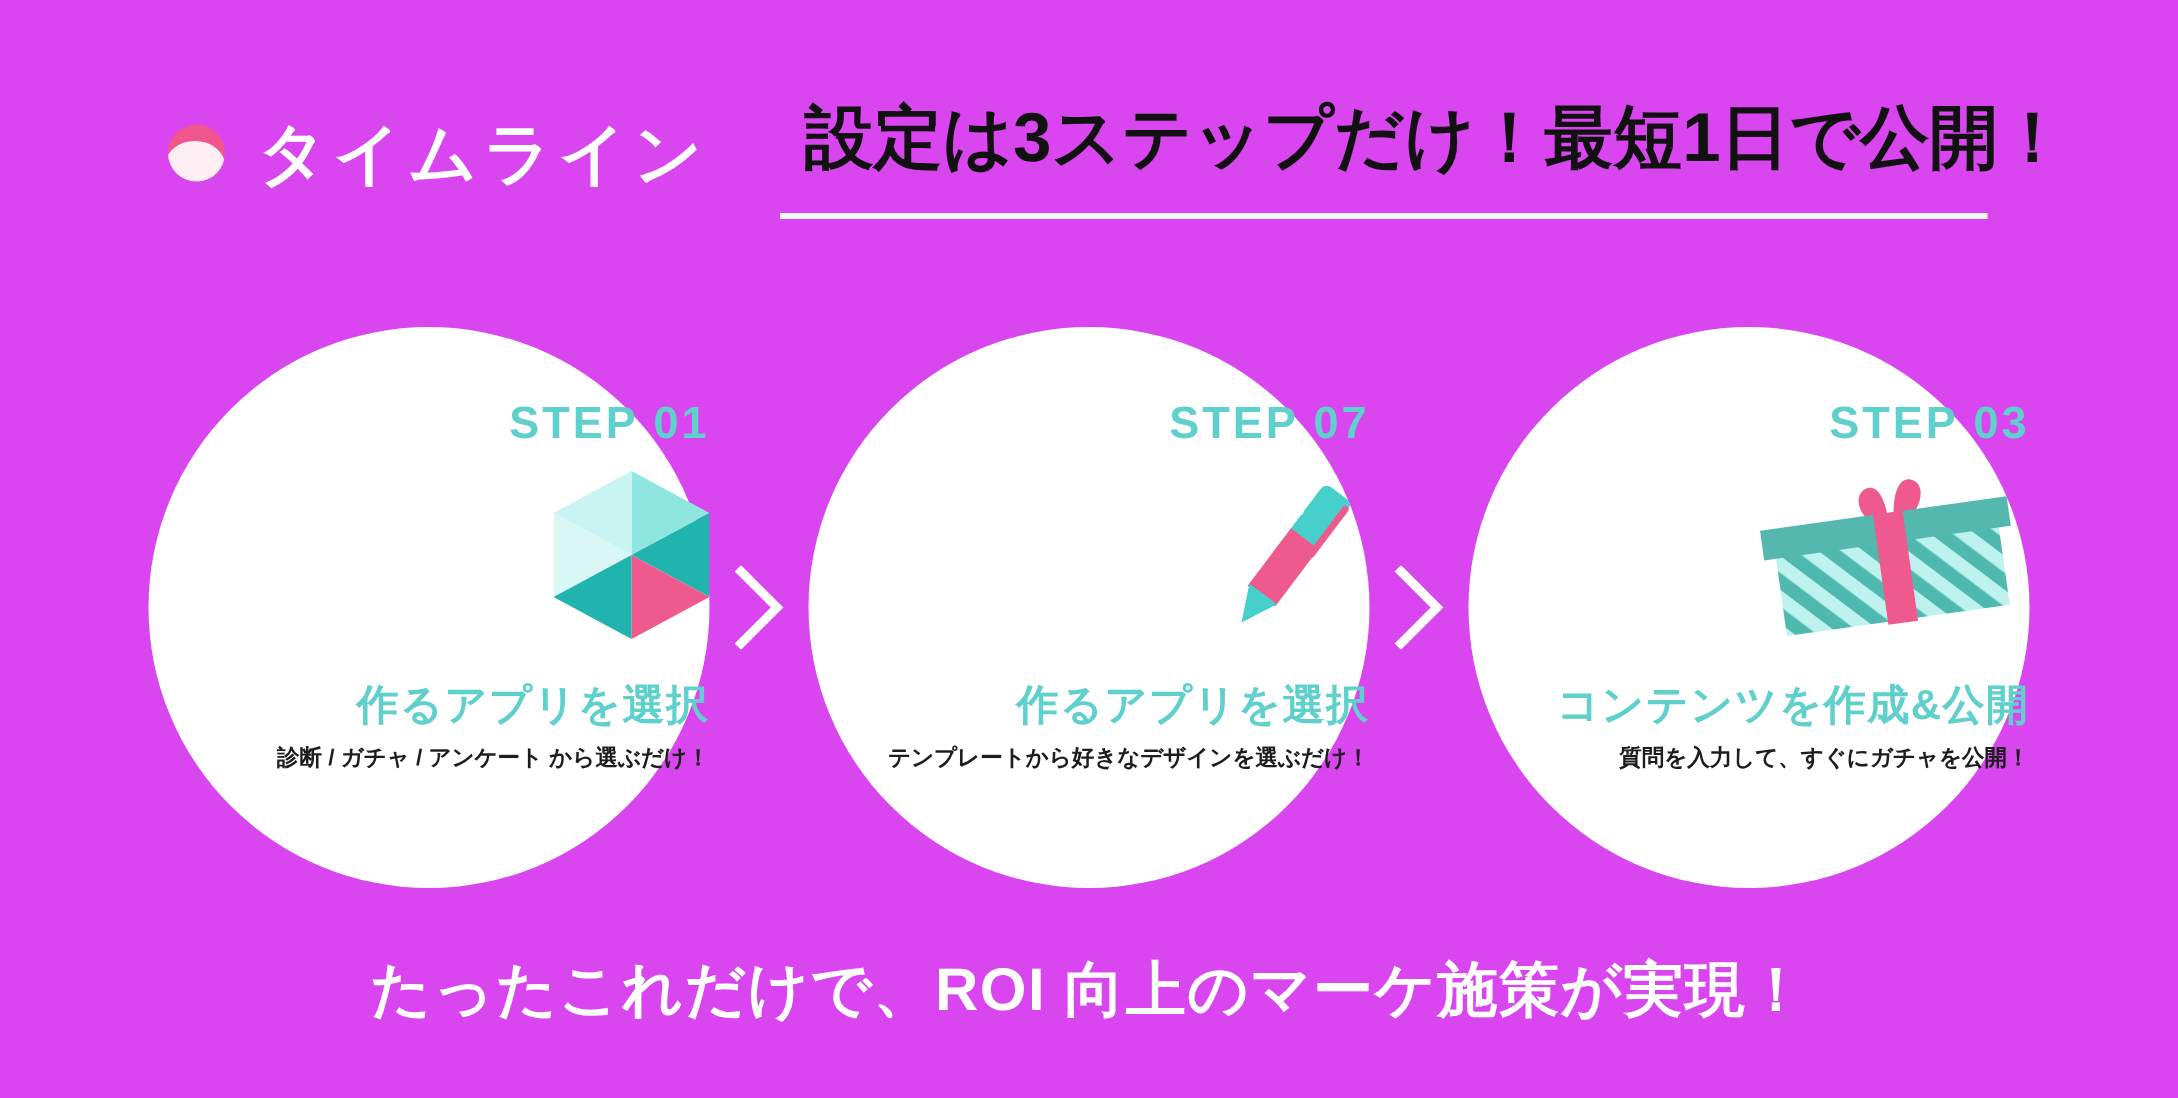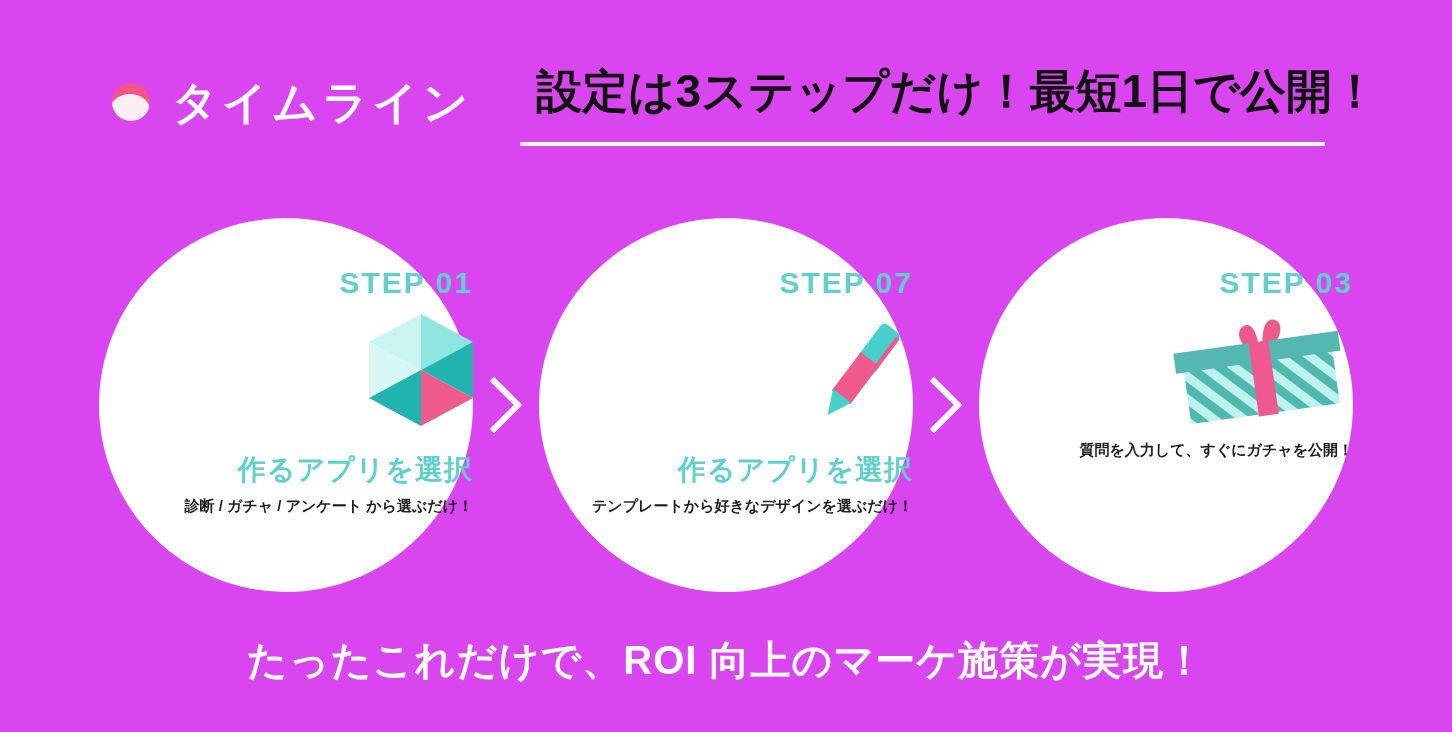--- a/index.html
+++ b/index.html
@@ -253,20 +253,21 @@
             <path d="M98,40 C114,46 134,48 130,38 C126,30 108,34 98,40 Z" fill="#ef5a8e"></path>
 
             <rect x="18" y="44" width="150" height="56" fill="url(#giftStripes)"></rect>
 
             <rect x="10" y="28" width="166" height="20" fill="#55b8b0"></rect>
 
             <rect x="86" y="28" width="20" height="74" fill="#ef5a8e"></rect>
           </g>
         </svg>
       </div>
+      <div class="step-title">コンテンツを作成&amp;公開</div>
       <div class="step-sub">質問を入力して、すぐにガチャを公開！</div>
     </div>
 
   </div>
 
   <div class="footer">たったこれだけで、ROI 向上のマーケ施策が実現！</div>
 
 </div>
 
 </body></html>

